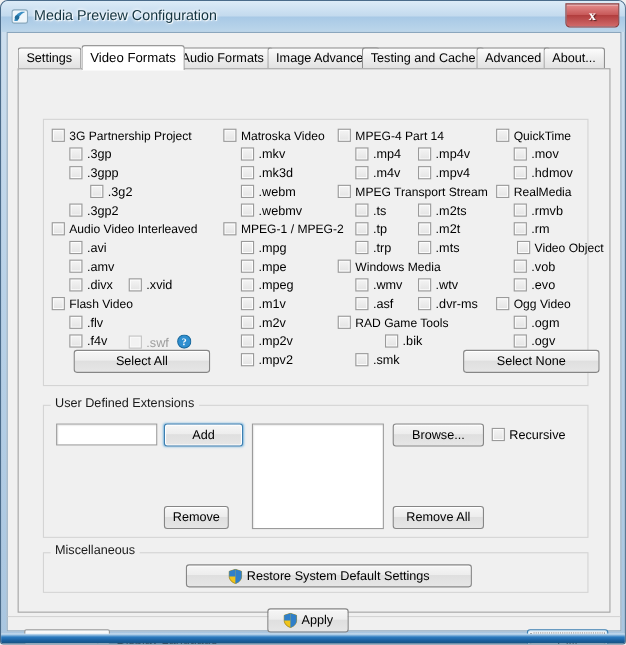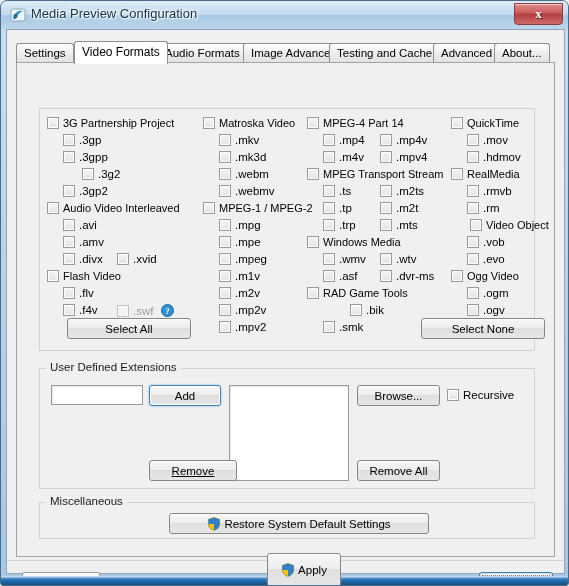--- a/index.html
+++ b/index.html
@@ -408,41 +408,41 @@
         <div class="btn focus" style="left:110px;top:24px;width:72px;height:21px;">Add</div>
 
         <div class="listbox" style="left:190px;top:24px;width:120px;height:96px;"></div>
 
         <div class="btn" style="left:318px;top:24px;width:83px;height:21px;">Browse...</div>
 
         <div class="cb-row" style="left:408px;top:28px;">
           <span class="cb"></span><span class="cb-label">Recursive</span>
         </div>
 
-        <div class="btn" style="left:110px;top:99px;width:88px;height:21px;text-decoration:underline;">Remove</div>
+        <div class="btn" style="left:110px;top:99px;width:59px;height:21px;">Remove</div>
         <div class="btn" style="left:318px;top:99px;width:83px;height:21px;">Remove All</div>
       </div>
 
       <div class="group" style="left:22px;top:432px;width:496px;height:44px;">
         <div class="group-frame"></div>
         <div class="group-title">Miscellaneous</div>
 
         <div class="btn" style="left:130px;top:18px;width:260px;height:21px;">
           <span class="shield">
             <svg width="14" height="14" viewBox="0 0 14 14">
               <path d="M7 0.6 L12.6 2.4 V7 C12.6 10.3 9.9 12.6 7 13.4 C4.1 12.6 1.4 10.3 1.4 7 V2.4 Z" fill="#f0c419" stroke="#9b7f10" stroke-width=".7"></path>
               <path d="M7 0.6 L12.6 2.4 V7 C12.6 10.3 9.9 12.6 7 13.4 Z" fill="#2f7fc9"></path>
               <path d="M1.4 2.4 L7 0.6 V7 H1.4 Z" fill="#2f7fc9"></path>
             </svg>
           </span>
           <span>Restore System Default Settings</span>
         </div>
       </div>
 
-      <div class="btn" style="left:226px;top:490px;width:74px;height:34px;margin-left:24px;">
+      <div class="btn" style="left:226px;top:490px;width:74px;height:22px;">
         <span class="shield">
           <svg width="14" height="14" viewBox="0 0 14 14">
             <path d="M7 0.6 L12.6 2.4 V7 C12.6 10.3 9.9 12.6 7 13.4 C4.1 12.6 1.4 10.3 1.4 7 V2.4 Z" fill="#f0c419" stroke="#9b7f10" stroke-width=".7"></path>
             <path d="M7 0.6 L12.6 2.4 V7 C12.6 10.3 9.9 12.6 7 13.4 Z" fill="#2f7fc9"></path>
             <path d="M1.4 2.4 L7 0.6 V7 H1.4 Z" fill="#2f7fc9"></path>
           </svg>
         </span>
         <span>Apply</span>
       </div>
     </div>

